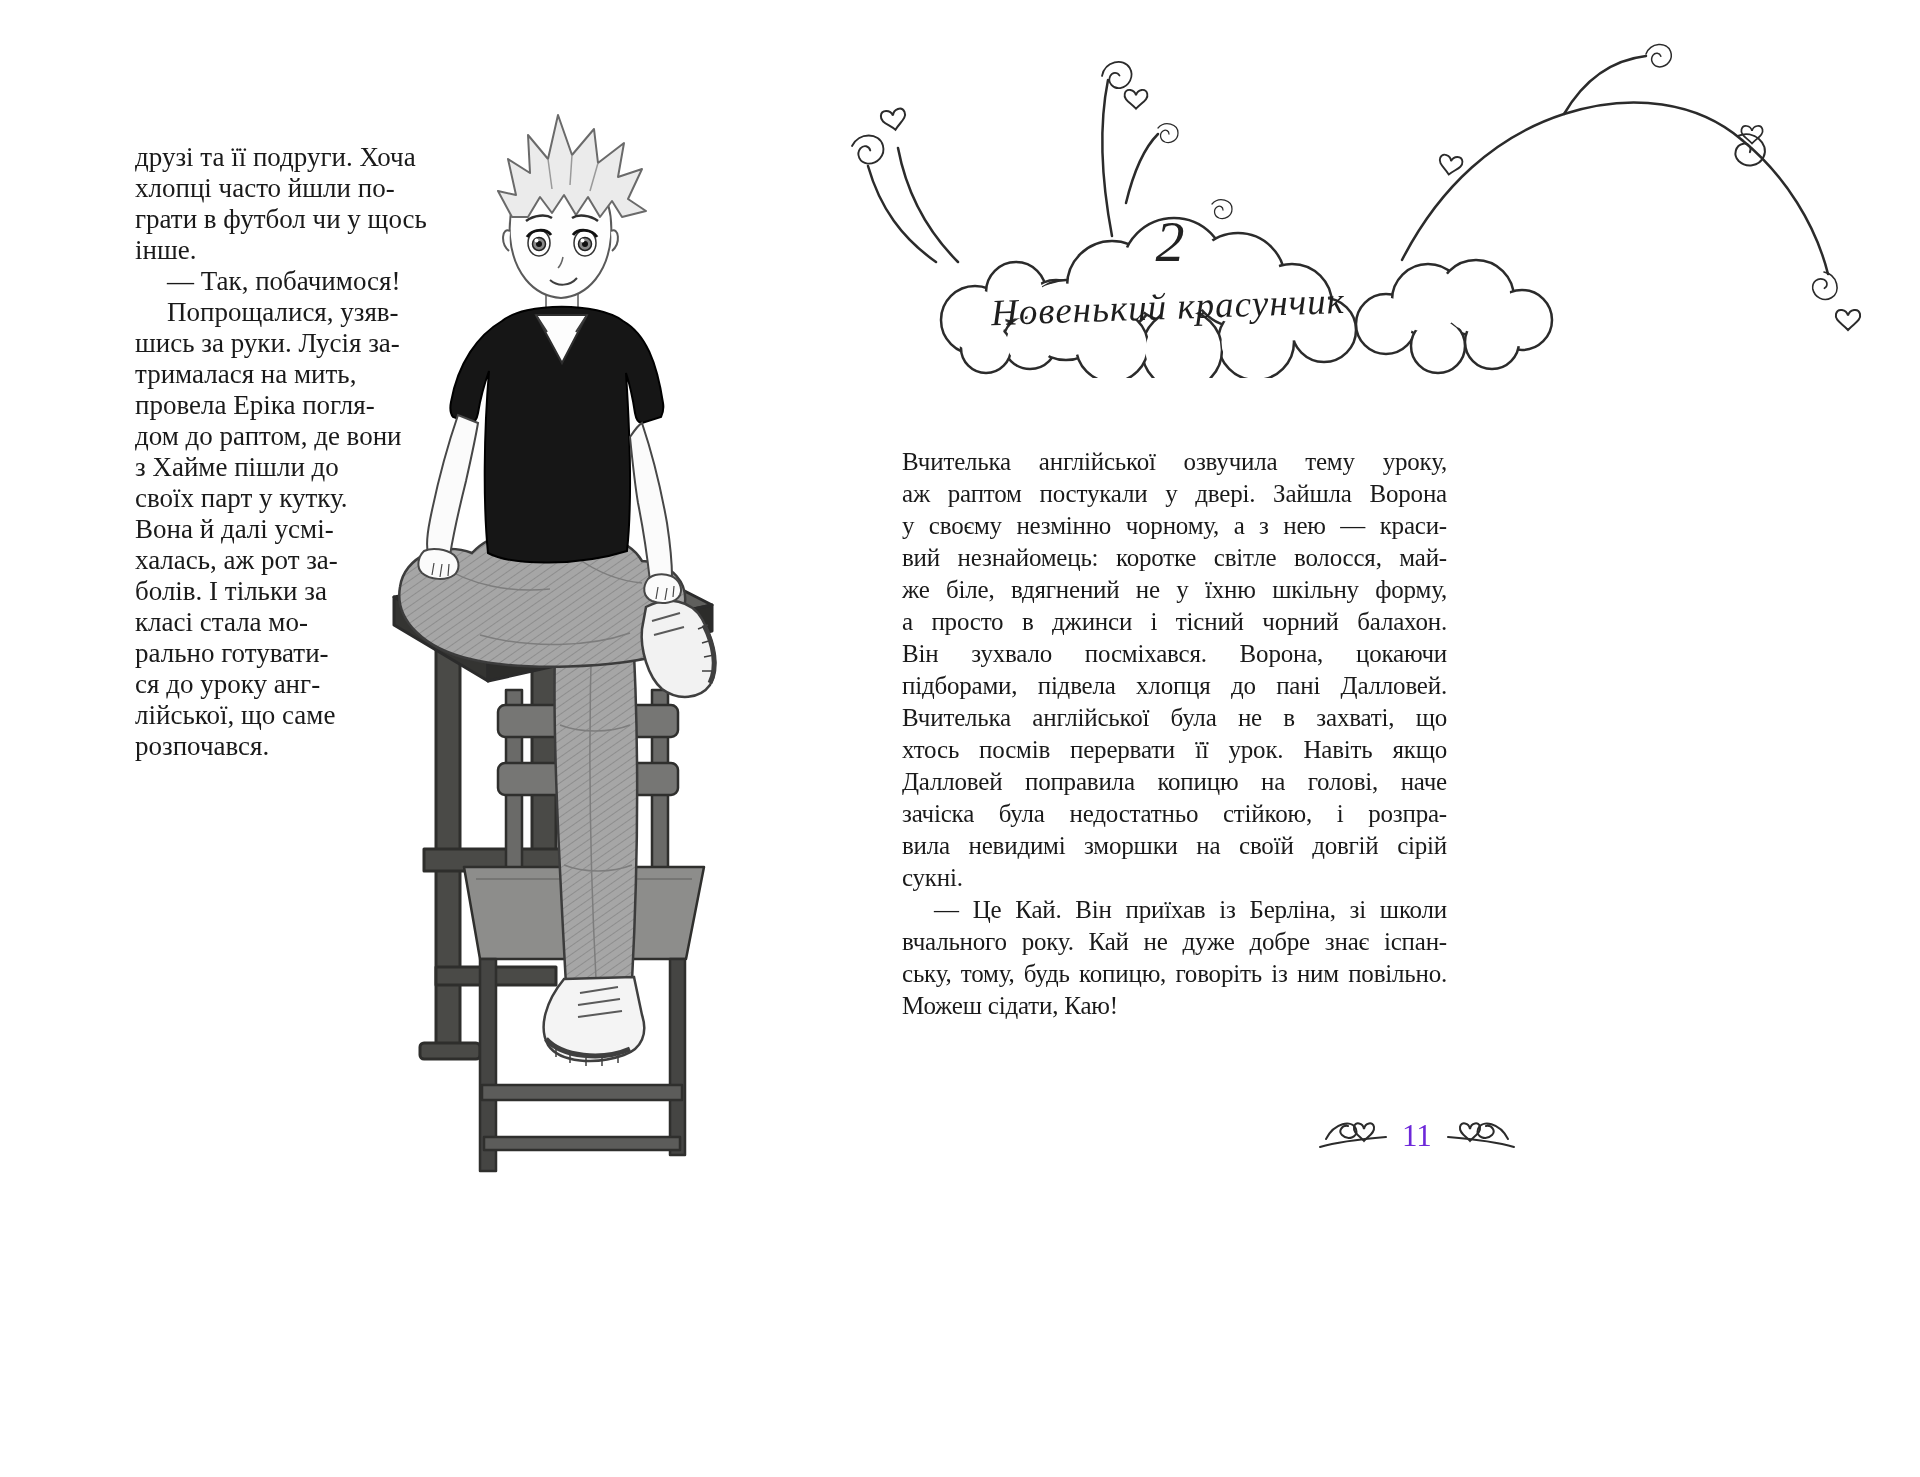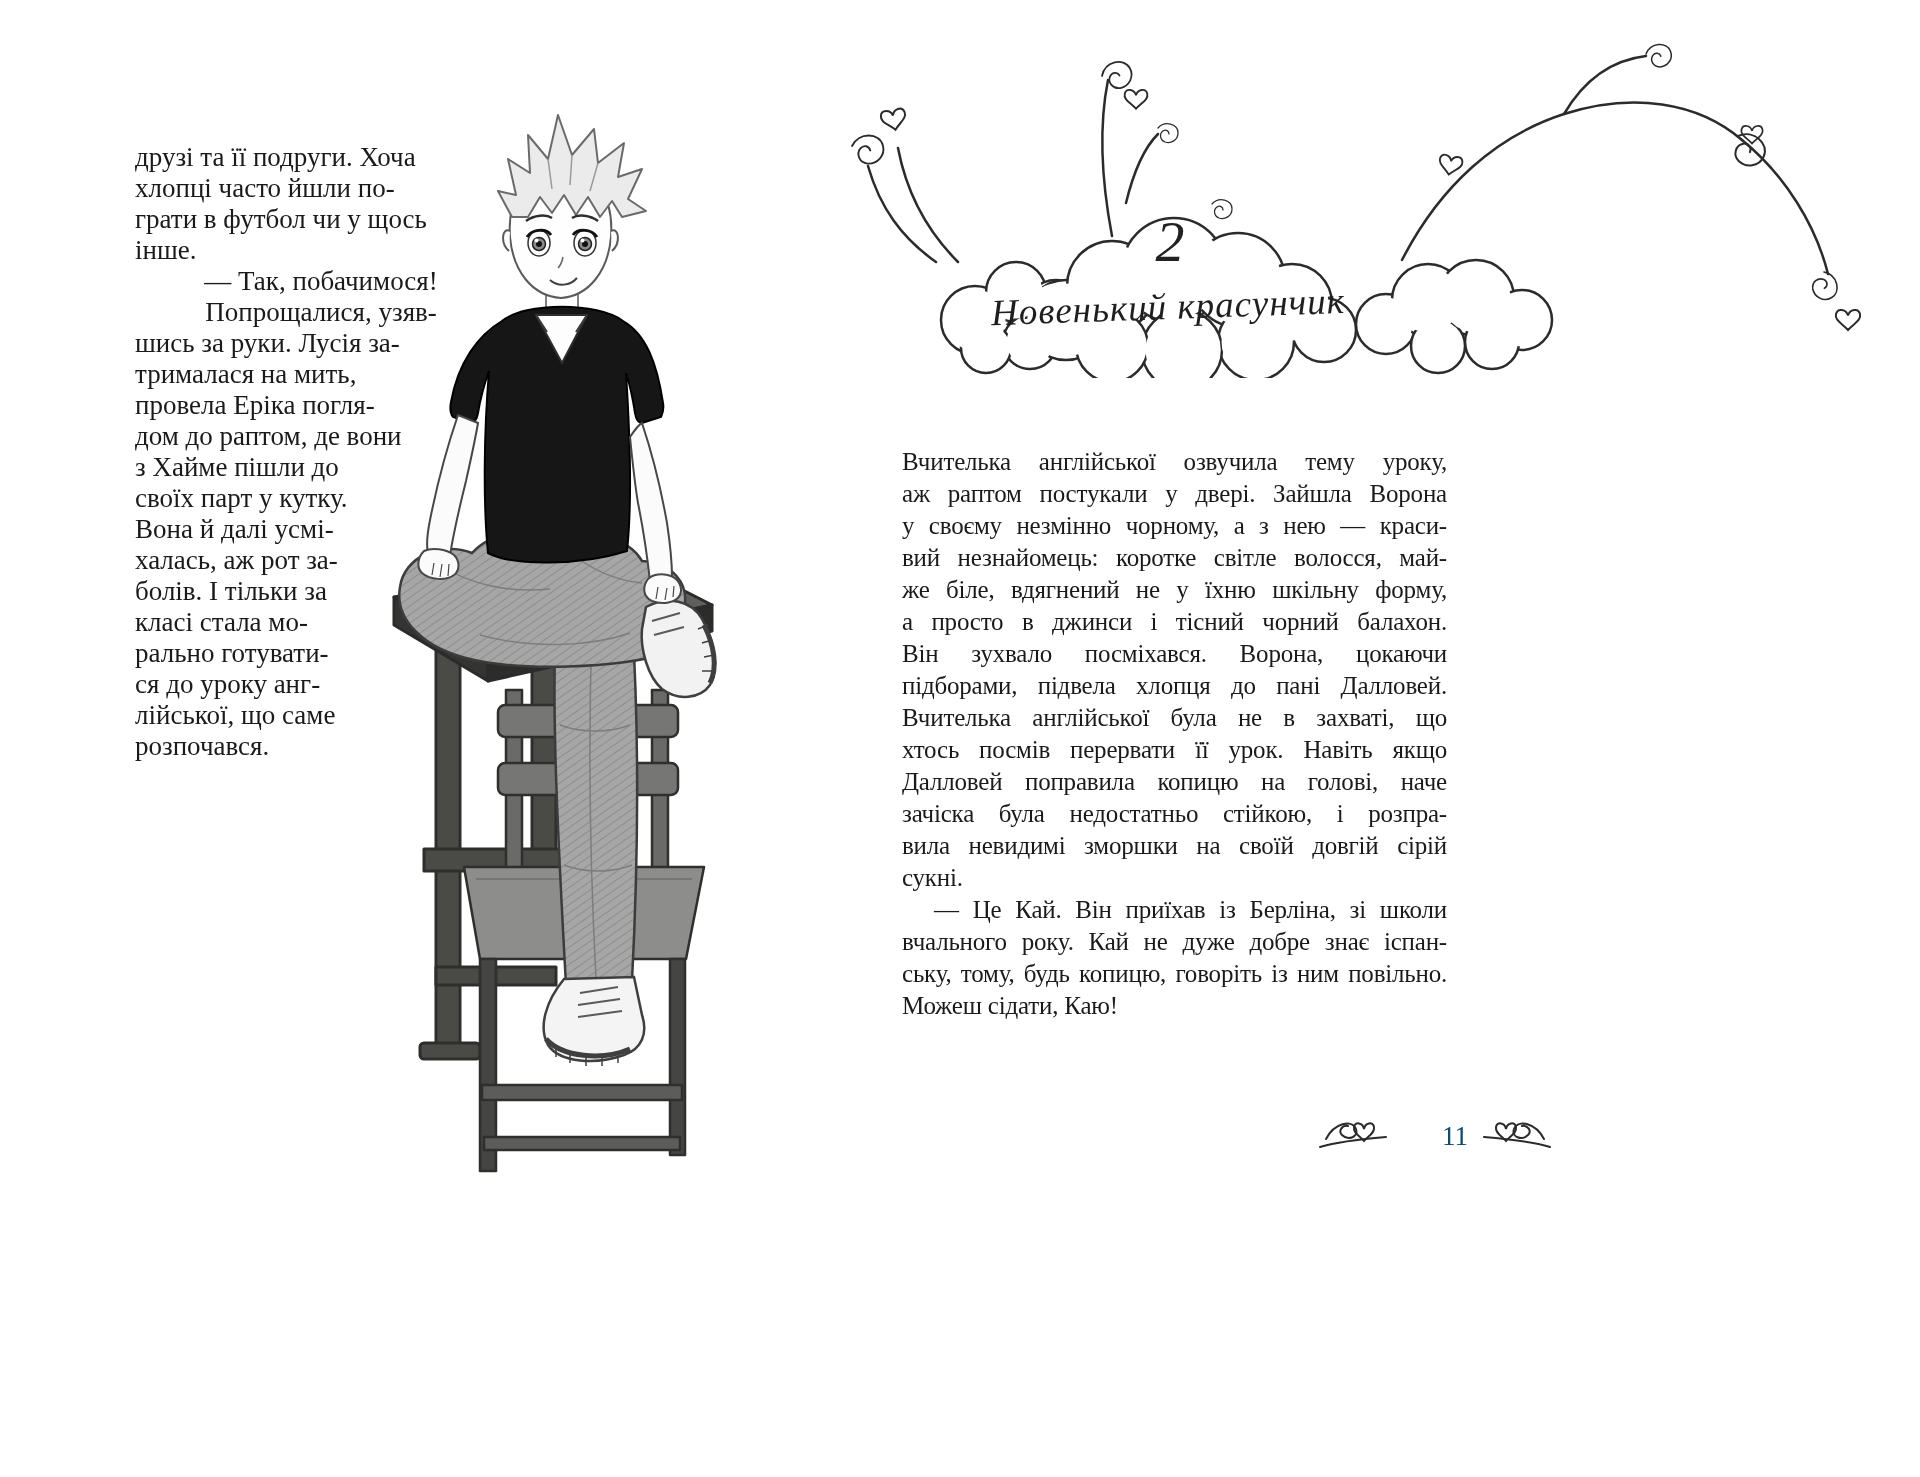--- a/index.html
+++ b/index.html
@@ -18,21 +18,21 @@
   .left-text .line { white-space:nowrap; text-align:left; }
 
   
   .right-text {
     position:absolute; left:902px; top:446px; width:545px;
     font-size:25px; line-height:32px; letter-spacing:-0.2px;
   }
   .right-text .line { text-align:justify; text-align-last:justify;font-family:Liberation Serif, serif; }
   .right-text .line.last { text-align-last:left; }
 
-  .line.indent { text-indent:32px;text-align:center; }
+  .line.indent { text-indent:32px; }
 
   
   .chapter-doodle { position:absolute; left:840px; top:18px; width:1040px; height:360px; z-index:1; }
   .chapter-number {
     position:absolute; left:1125px; top:208px; width:90px; z-index:2;
     text-align:center; font-size:58px; font-style:italic; color:#222;
   }
   .chapter-title {
     position:absolute; left:988px; top:285px; width:360px; z-index:2;
     text-align:center; font-size:37px; font-style:italic; color:#1e1e1e;
@@ -40,21 +40,21 @@
   }
 
   
   .illustration { position:absolute; left:380px; top:105px; width:400px; height:1080px; }
 
   
   .page-footer {
     position:absolute; left:1318px; top:1112px; height:48px;
     display:flex; align-items:center; gap:10px;
   }
-  .page-number { font-size:27px; color:#0c4a6e; padding:0 2px;margin-left:40px; }
+  .page-number { font-size:31px; color:#6d28d9; padding:0 2px; }
   .footer-doodle { display:block; }
 </style>
 </head>
 <body>
 
 <div class="spread">
 
   <div class="left-text">
       <div class="line">друзі та її подруги. Хоча</div>
       <div class="line">хлопці часто йшли по-</div>

